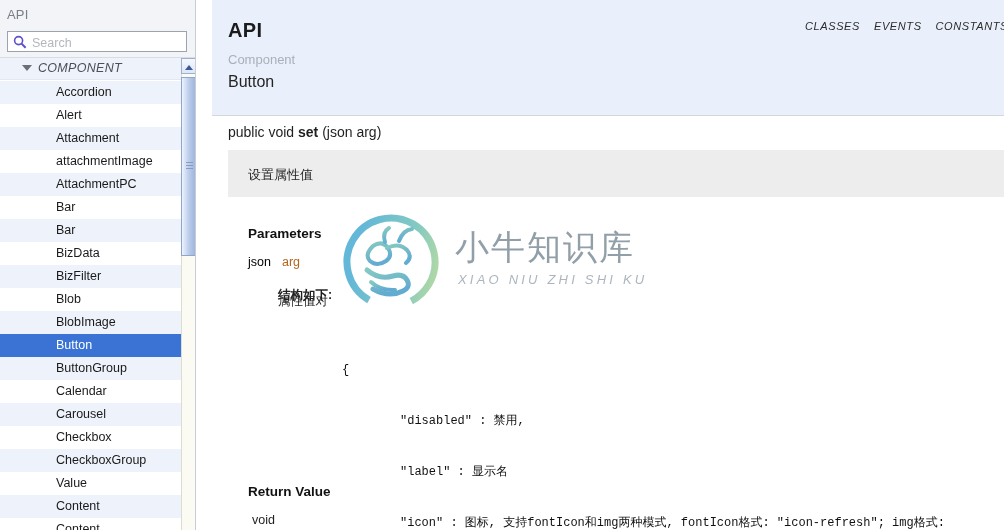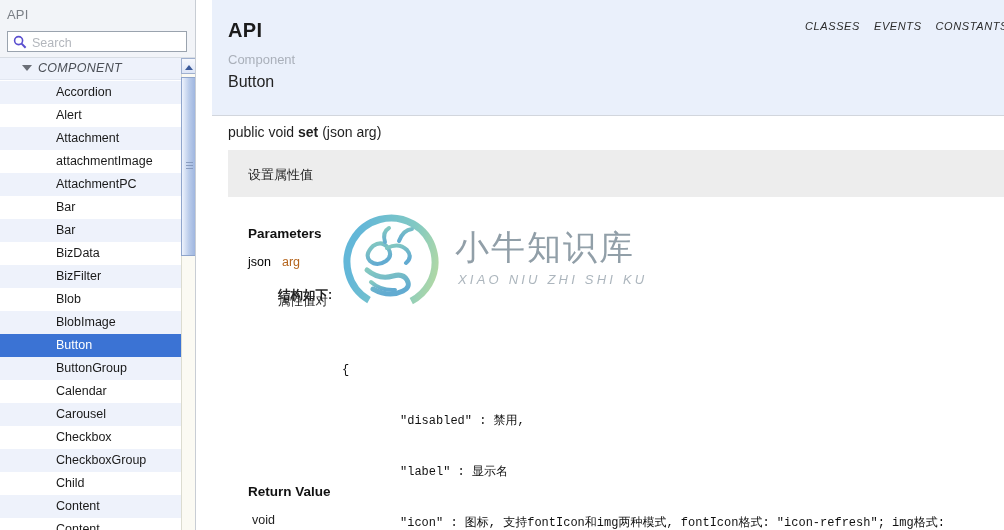--- a/index.html
+++ b/index.html
@@ -359,21 +359,21 @@
         <div class="list-item">BizData</div>
         <div class="list-item alt">BizFilter</div>
         <div class="list-item">Blob</div>
         <div class="list-item alt">BlobImage</div>
         <div class="list-item selected">Button</div>
         <div class="list-item alt">ButtonGroup</div>
         <div class="list-item">Calendar</div>
         <div class="list-item alt">Carousel</div>
         <div class="list-item">Checkbox</div>
         <div class="list-item alt">CheckboxGroup</div>
-        <div class="list-item">Child</div>
+        <div class="list-item">Value</div>
         <div class="list-item alt">Content</div>
         <div class="list-item">Content</div>
       </div>
 
     <div id="sb-track"></div>
     <div id="sb-up">
       <span id="sb-up-arrow"></span>
     </div>
     <div id="sb-thumb">
       <span id="sb-grip"></span>

